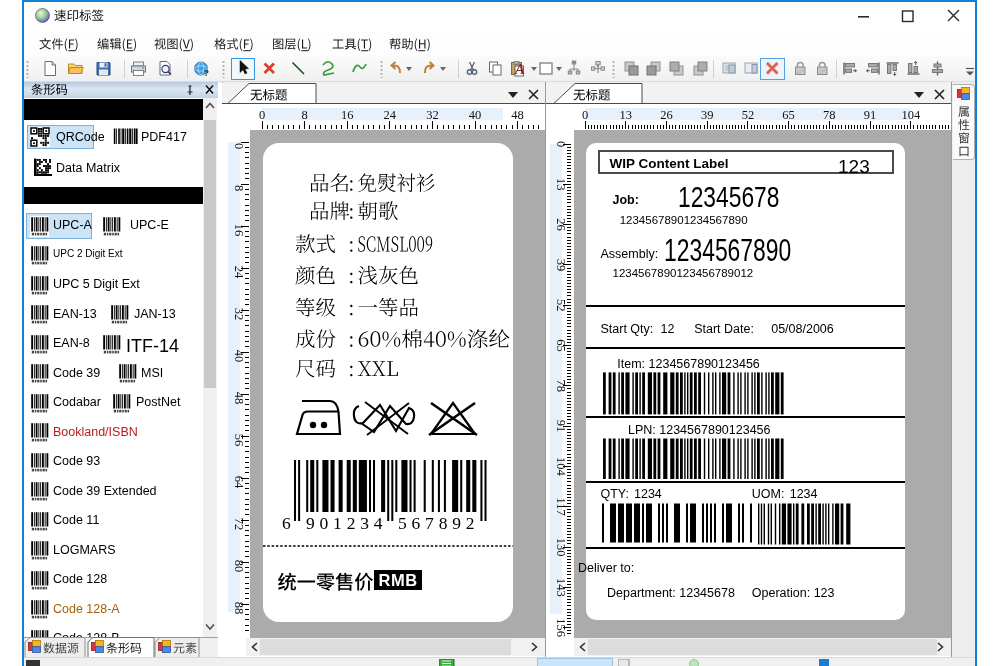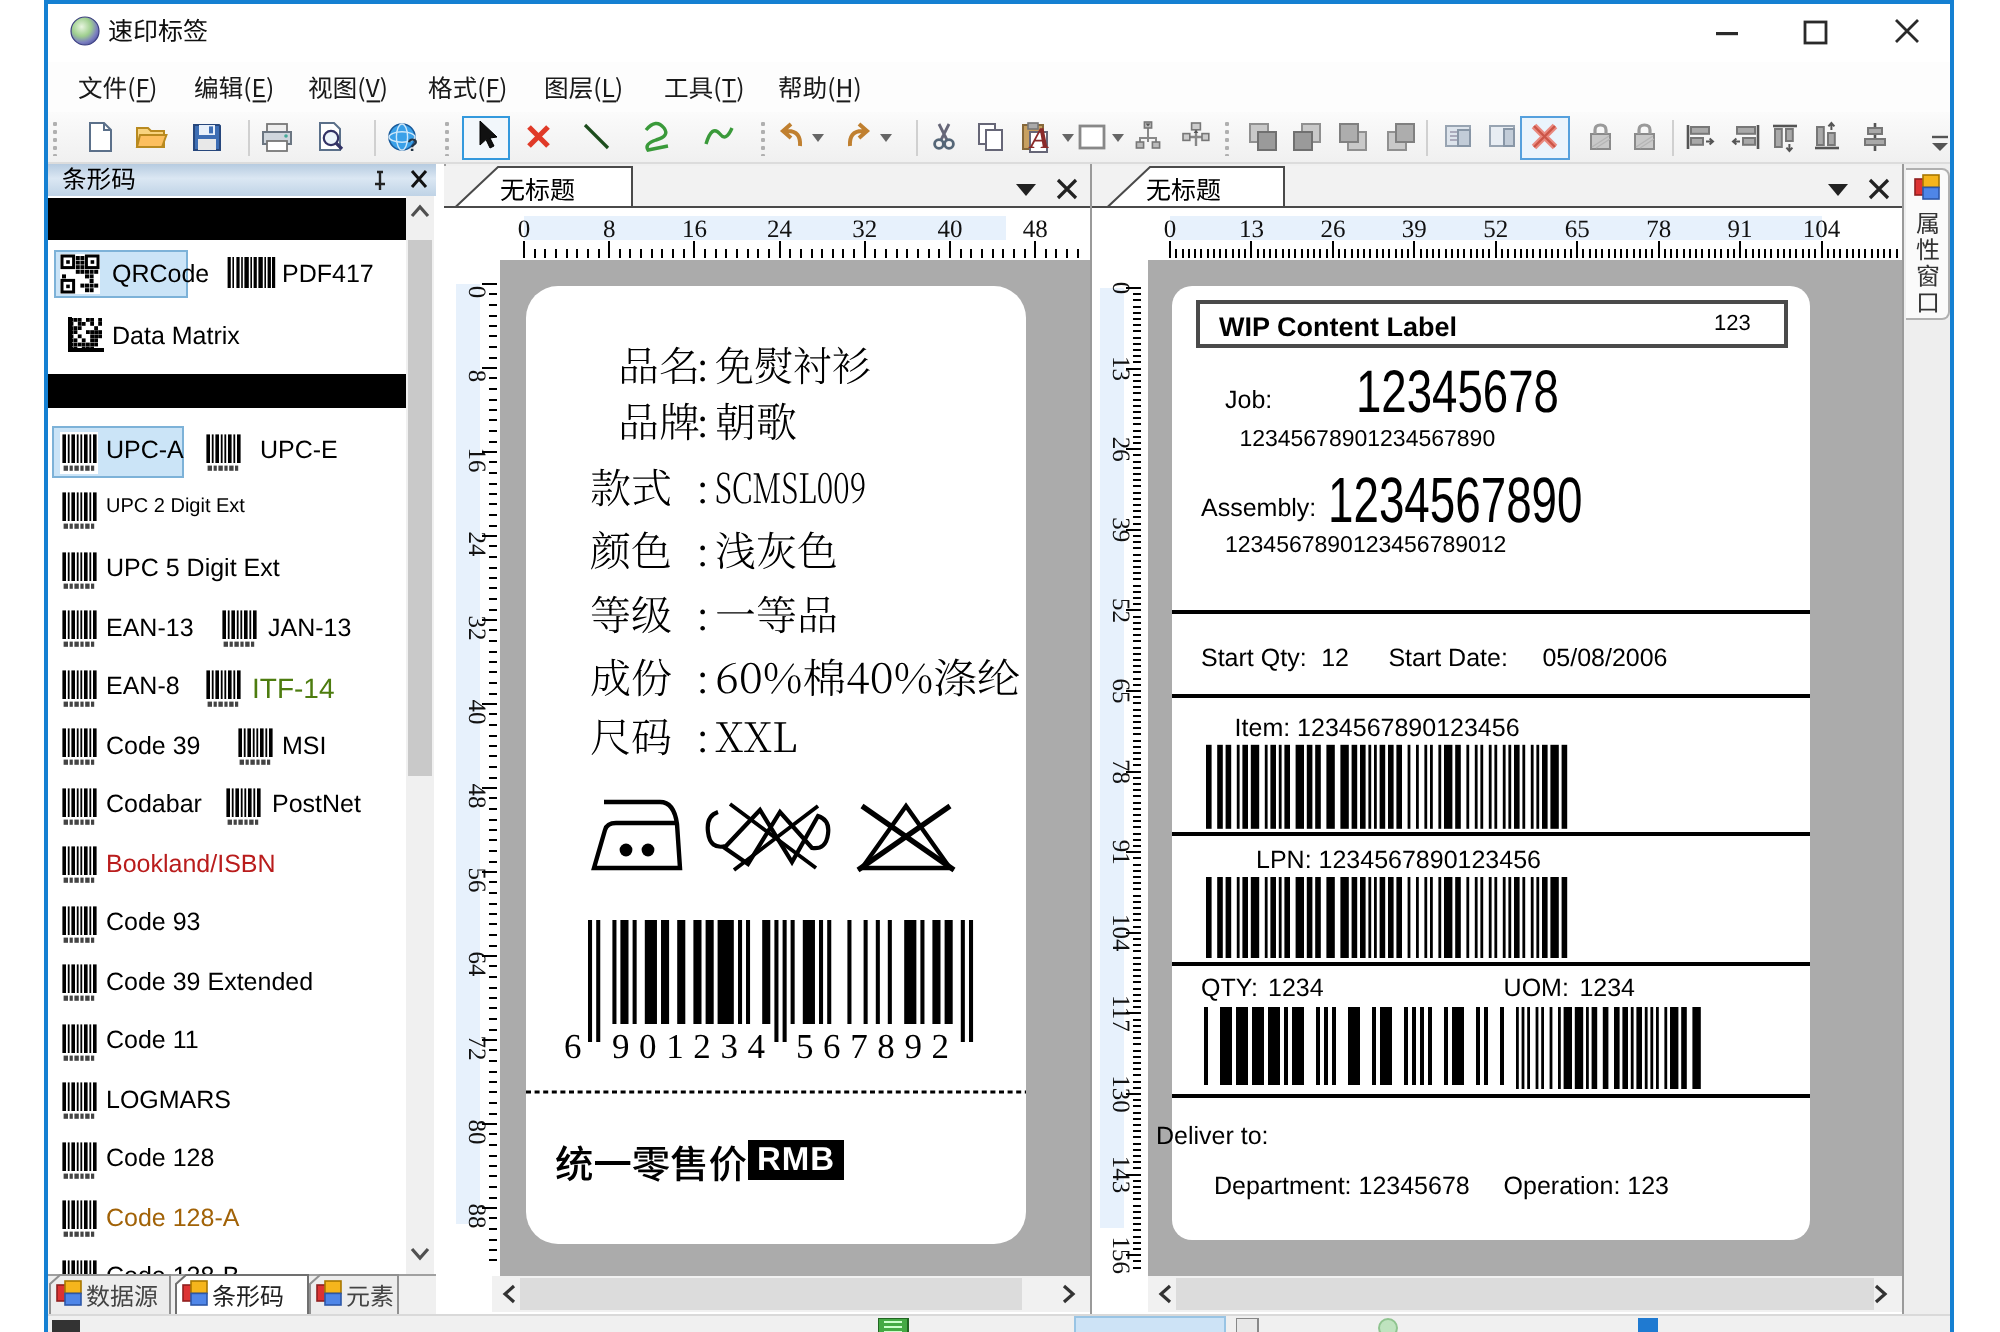--- a/index.html
+++ b/index.html
@@ -822,21 +822,21 @@
 <div class="ab" style="left:32px;top:47.5px;font-size:12.5px;color:#000;white-space:nowrap">QRCode</div>
 <div class="ab" style="left:117px;top:47.5px;font-size:12.5px;color:#000;white-space:nowrap">PDF417</div>
 <div class="ab" style="left:32px;top:78.5px;font-size:12.5px;color:#000;white-space:nowrap">Data Matrix</div>
 <div class="ab" style="left:29px;top:136.0px;font-size:12.5px;color:#000;white-space:nowrap">UPC-A</div>
 <div class="ab" style="left:106px;top:136.0px;font-size:12.5px;color:#000;white-space:nowrap">UPC-E</div>
 <div class="ab" style="left:29px;top:165.5px;font-size:10px;color:#000;white-space:nowrap">UPC 2 Digit Ext</div>
 <div class="ab" style="left:29px;top:195.0px;font-size:12.5px;color:#000;white-space:nowrap">UPC 5 Digit Ext</div>
 <div class="ab" style="left:29px;top:224.5px;font-size:12.5px;color:#000;white-space:nowrap">EAN-13</div>
 <div class="ab" style="left:110px;top:224.5px;font-size:12.5px;color:#000;white-space:nowrap">JAN-13</div>
 <div class="ab" style="left:29px;top:254.0px;font-size:12.5px;color:#000;white-space:nowrap">EAN-8</div>
-<div class="ab" style="left:102px;top:254.0px;font-size:14px;color:#4d7c0f;white-space:nowrap">ITF-14</div>
+<div class="ab" style="left:102px;top:254.0px;font-size:18px;color:#000000;white-space:nowrap">ITF-14</div>
 <div class="ab" style="left:29px;top:283.5px;font-size:12.5px;color:#000;white-space:nowrap">Code 39</div>
 <div class="ab" style="left:117px;top:283.5px;font-size:12.5px;color:#000;white-space:nowrap">MSI</div>
 <div class="ab" style="left:29px;top:313.0px;font-size:12.5px;color:#000;white-space:nowrap">Codabar</div>
 <div class="ab" style="left:112px;top:313.0px;font-size:12.5px;color:#000;white-space:nowrap">PostNet</div>
 <div class="ab" style="left:29px;top:342.5px;font-size:12.5px;color:#b91c1c;white-space:nowrap">Bookland/ISBN</div>
 <div class="ab" style="left:29px;top:372.0px;font-size:12.5px;color:#000;white-space:nowrap">Code 93</div>
 <div class="ab" style="left:29px;top:401.5px;font-size:12.5px;color:#000;white-space:nowrap">Code 39 Extended</div>
 <div class="ab" style="left:29px;top:431.0px;font-size:12.5px;color:#000;white-space:nowrap">Code 11</div>
 <div class="ab" style="left:29px;top:460.5px;font-size:12.5px;color:#000;white-space:nowrap">LOGMARS</div>
 <div class="ab" style="left:29px;top:490.0px;font-size:12.5px;color:#000;white-space:nowrap">Code 128</div>
@@ -1052,22 +1052,22 @@
 <div class="ab" style="left:564px;top:557px;width:349px;height:16px;background:#dcdcdc"></div>
 <svg class="ab" style="left:554px;top:560px" width="10" height="10">
         <path d="M7 1 L2.5 5 L7 9" stroke="#333" stroke-width="1.6" fill="none"></path>
       </svg>
 <svg class="ab" style="left:911px;top:560px" width="10" height="10">
         <path d="M3 1 L7.5 5 L3 9" stroke="#333" stroke-width="1.6" fill="none"></path>
       </svg>
 <div class="ab" style="left:927px;top:0px;width:1px;height:575px;background:#9a9a9a"></div>
 <div class="ab" style="left:573.7px;top:68.3px;width:296.1px;height:24.2px;border:2px solid #4a4a4a"></div>
 <div class="ab" style="left:585.5px;top:73.5px;font-size:13.5px;font-weight:bold;color:#000;white-space:nowrap">WIP Content Label</div>
-<div class="ab" style="left:833px;top:74px;font-size:11px;font-weight:normal;color:#000;white-space:nowrap">123</div>
-<div class="ab" style="left:588.5px;top:110.5px;font-size:12.5px;font-weight:normal;color:#000;white-space:nowrap">Job:</div>
+<div class="ab" style="left:814px;top:74px;font-size:19px;font-weight:normal;color:#000;white-space:nowrap">123</div>
+<div class="ab" style="left:588.5px;top:110.5px;font-size:12.5px;font-weight:bold;color:#000;white-space:nowrap">Job:</div>
 <div class="ab" style="left:654.4px;top:98.30000000000001px;font-size:30px;color:#000;transform:scaleX(0.76);transform-origin:0 0;white-space:nowrap">12345678</div>
 <div class="ab" style="left:595.7px;top:131.5px;font-size:11.5px;font-weight:normal;color:#000;white-space:nowrap">12345678901234567890</div>
 <div class="ab" style="left:576.5px;top:164.5px;font-size:12.5px;font-weight:normal;color:#000;white-space:nowrap">Assembly:</div>
 <div class="ab" style="left:639.9px;top:150.2px;font-size:32px;color:#000;transform:scaleX(0.715);transform-origin:0 0;white-space:nowrap">1234567890</div>
 <div class="ab" style="left:588.5px;top:184.5px;font-size:11.5px;font-weight:normal;color:#000;white-space:nowrap">1234567890123456789012</div>
 <div class="ab" style="left:562px;top:222.5px;width:318.5px;height:2px;background:#000"></div>
 <div class="ab" style="left:576.5px;top:239.5px;font-size:12.5px;font-weight:normal;color:#000;white-space:nowrap">Start Qty:</div>
 <div class="ab" style="left:636.6px;top:239.5px;font-size:12.5px;font-weight:normal;color:#000;white-space:nowrap">12</div>
 <div class="ab" style="left:670.2px;top:239.5px;font-size:12.5px;font-weight:normal;color:#000;white-space:nowrap">Start Date:</div>
 <div class="ab" style="left:747.2px;top:239.5px;font-size:12.5px;font-weight:normal;color:#000;white-space:nowrap">05/08/2006</div>

